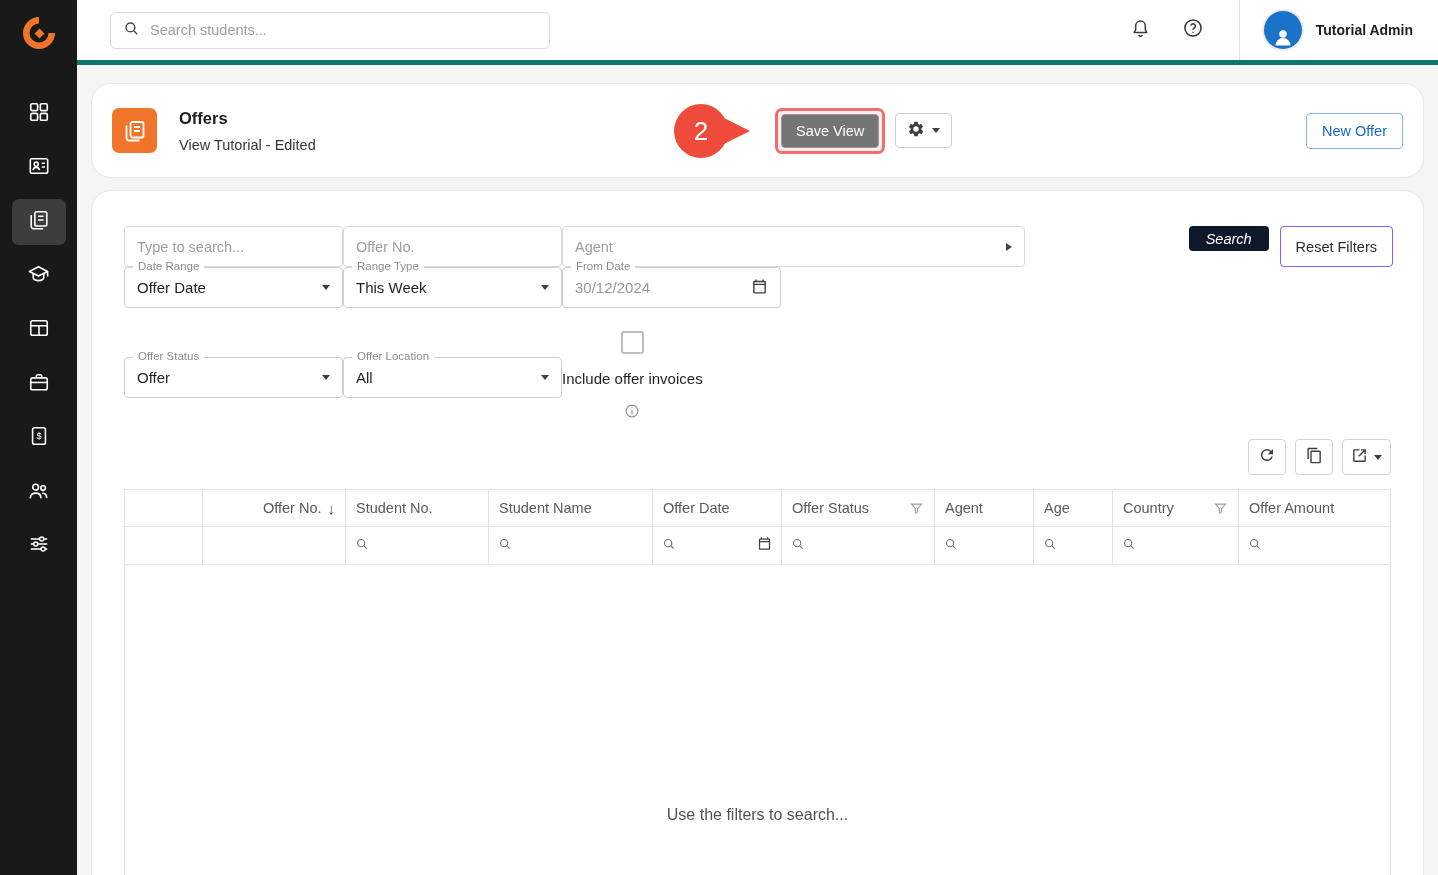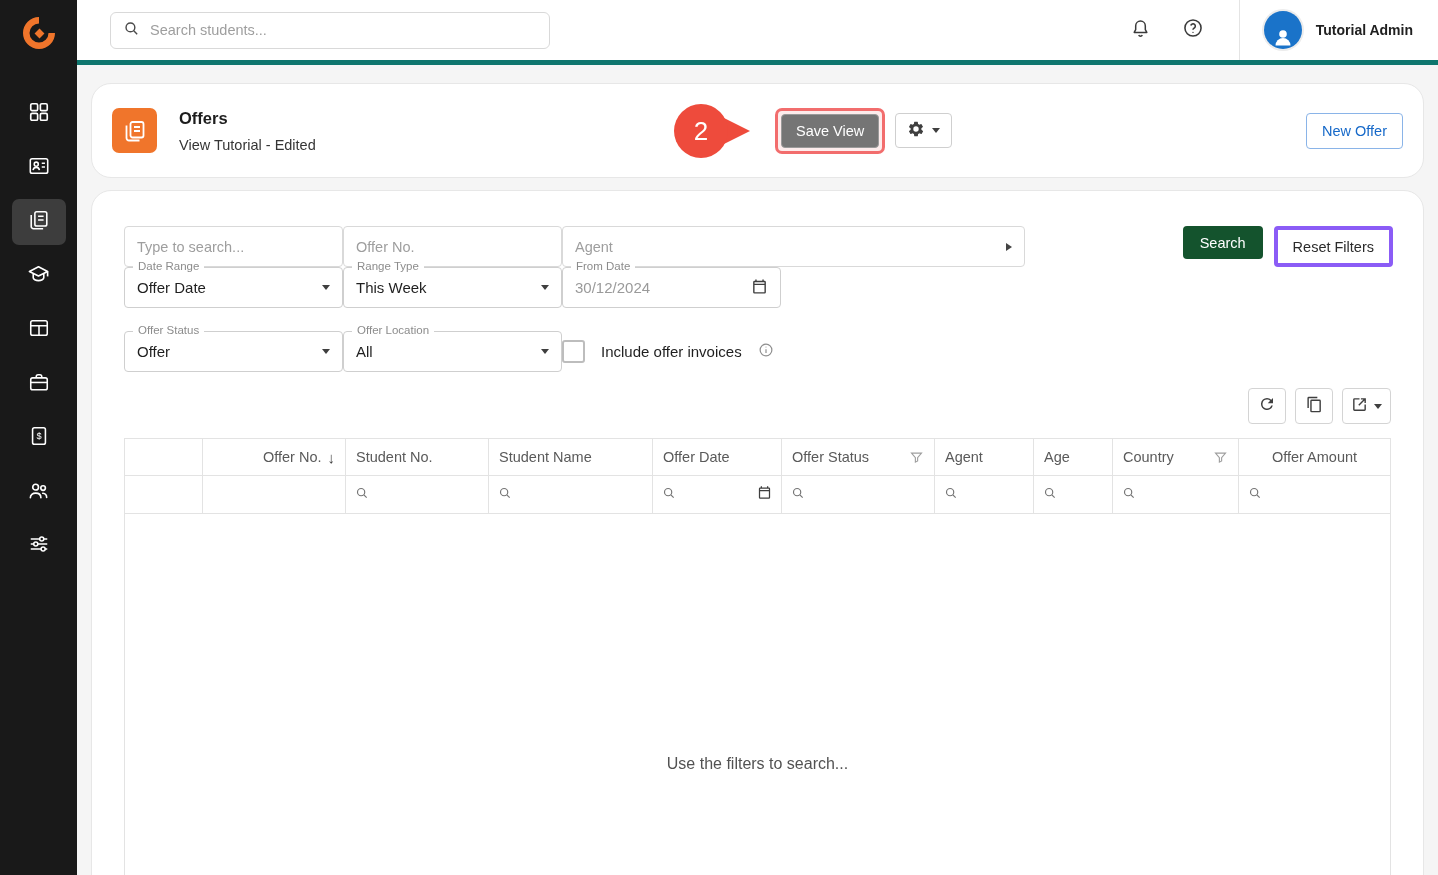--- a/index.html
+++ b/index.html
@@ -73,52 +73,52 @@
   .text-input { width:219px; height:41px; border:1px solid #d9d9d9; border-radius:4px;
                 padding:0 12px; font-size:14.5px; color:#333; outline:none;
                 font-family:"Liberation Sans", sans-serif; }
   .text-input::placeholder { color:#9e9e9e; }
   .agent-select { width:463px; height:41px; border:1px solid #d9d9d9; border-radius:4px;
                   display:flex; align-items:center; padding:0 12px; color:#9e9e9e; font-size:14.5px;
                   cursor:pointer; background:#fff; }
   .caret-right { width:0; height:0; border-top:4.5px solid transparent; border-bottom:4.5px solid transparent;
                  border-left:6px solid #444; margin-left:auto; }
   .actions { position:absolute; right:30px; top:35px; display:flex; gap:11px; }
-  .btn-primary { height:33px; background:#14532d; color:#fff; border:none; border-radius:4px;
+  .btn-primary { height:25px; background:#0f172a; color:#fff; border:none; border-radius:4px;
                  padding:0 17px; font-size:14.5px; cursor:pointer;
-                 font-family:"Liberation Sans", sans-serif; }
-  .btn-outline { height:41px; background:#fff; color:#2b2b2b; border:4px solid #8b5cf6; border-radius:4px;
+                 font-family:"Liberation Sans", sans-serif;font-style:italic; }
+  .btn-outline { height:41px; background:#fff; color:#2b2b2b; border:1px solid #8b5cf6; border-radius:4px;
                  padding:0 15px; font-size:14.5px; cursor:pointer;
                  font-family:"Liberation Sans", sans-serif; }
 
   .field { position:relative; width:219px; height:41px; border:1px solid #cfcfcf; border-radius:4px;
            display:flex; align-items:center; padding:0 12px; font-size:15px; color:#1f1f1f;
            background:#fff; cursor:pointer; }
   .field .flabel { position:absolute; top:-8px; left:8px; background:#fff; padding:0 5px;
                    font-size:11.5px; color:#8c8c8c; }
   .field .fvalue { flex:1; }
   .field .fvalue.muted { color:#9a9a9a; }
   .field .caret-down { margin-left:8px; }
 
-  .checkbox-group { display:flex; align-items:center; gap:16px; }
+  .checkbox-group { display:flex; align-items:center; gap:16px;flex-direction:column; }
   .checkbox { width:23px; height:23px; border:2px solid #bdbdbd; border-radius:3px; background:#fff; cursor:pointer; }
   .checkbox-label { font-size:15px; color:#1f1f1f; }
 
   .table-toolbar { margin-top:16px; display:flex; justify-content:flex-end; gap:9px; }
   .tool-btn { height:36px; min-width:38px; background:#fff; border:1px solid #d4d4d4; border-radius:4px;
               display:flex; align-items:center; justify-content:center; gap:6px; cursor:pointer; padding:0 8px; }
 
   
   .grid { margin-top:14px; border:1px solid #e3e3e3;
           display:grid; grid-template-columns:78px 143px 143px 164px 129px 153px 99px 79px 126px minmax(0,1fr); }
   .th { height:37px; display:flex; align-items:center; padding:0 10px; gap:6px;
         border-right:1px solid #e3e3e3; border-bottom:1px solid #e3e3e3;
         font-size:14.5px; color:#5a5a5a; background:#fff; cursor:pointer; white-space:nowrap; overflow:hidden; }
   .th.right { justify-content:flex-end; }
-  .th:nth-child(10) { border-right:none;justify-content:center; }
+  .th:nth-child(10) { border-right:none; }
   .tf { height:38px; display:flex; align-items:center; padding:0 9px; gap:7px;
         border-right:1px solid #e3e3e3; border-bottom:1px solid #e3e3e3; background:#fff; }
   .tf:nth-child(20) { border-right:none; }
   .tf input { border:none; outline:none; flex:1; min-width:0; font-size:13.5px; color:#333;
               font-family:"Liberation Sans", sans-serif; }
   .sort-arrow { font-size:15px; color:#424242; }
   .funnel { margin-left:auto; display:flex; }
   .empty-body { grid-column:1 / -1; height:500px; display:flex; align-items:center; justify-content:center;
                 background:#fff; }
   .empty-text { font-size:16px; color:#525252; }

